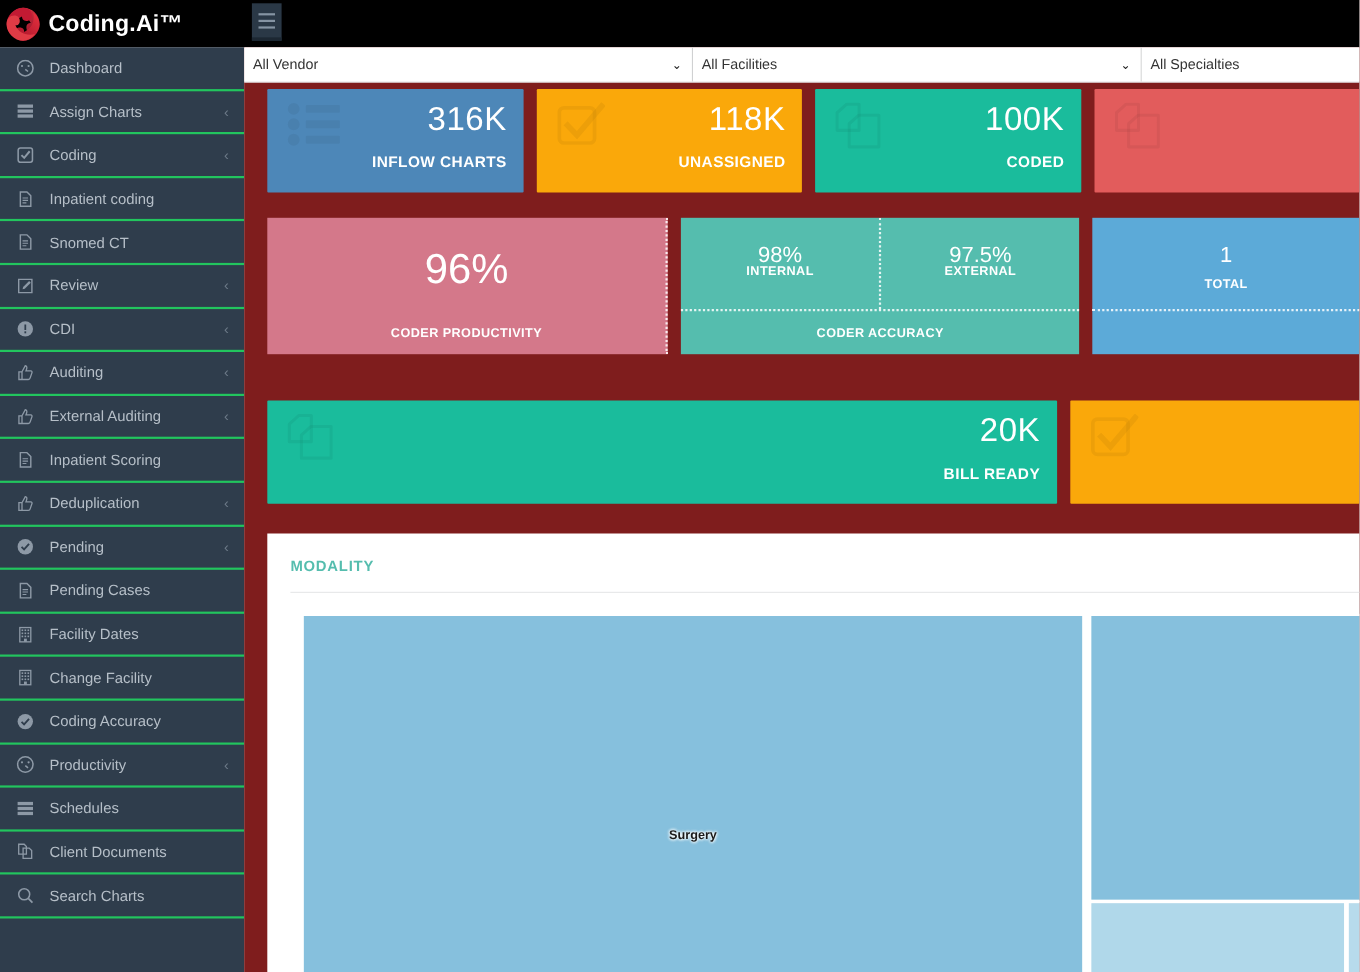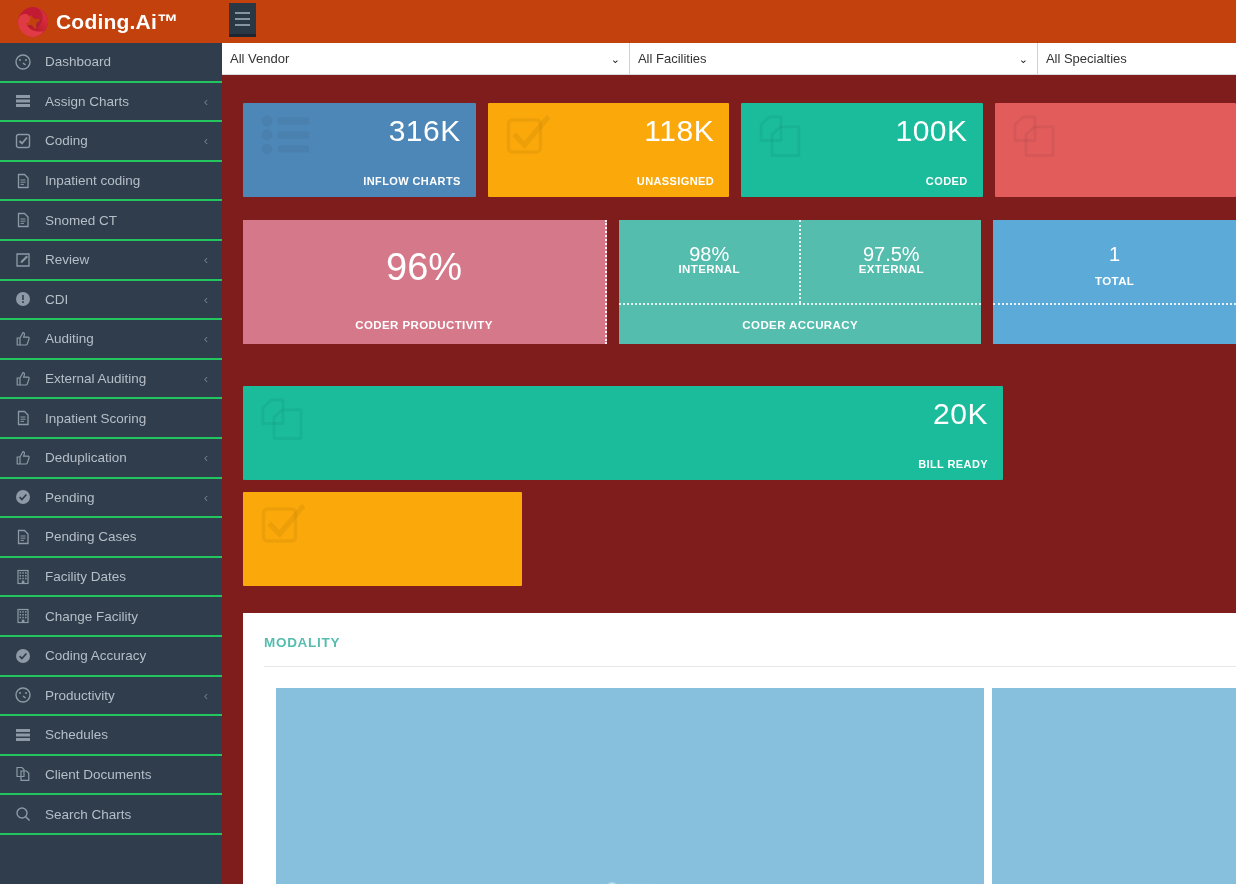--- a/index.html
+++ b/index.html
@@ -7,21 +7,21 @@
     width:1236px; height:884px;
     overflow:hidden;
     font-family:"Liberation Sans", sans-serif;
     background:#eceded;
   }
   .app { position:relative; width:1236px; height:884px; }
 
   
   .topbar {
     position:absolute; top:0; left:0; width:1236px; height:43px;
-    background:#c2410c; display:flex; align-items:center;padding-left:12px;
+    background:#000000; display:flex; align-items:center;
   }
   .logo-wrap { width:42px; height:43px; display:flex; align-items:center; justify-content:center; }
   .logo-svg { display:block; }
   .brand {
     color:#ffffff; font-size:21px; font-weight:bold;
     letter-spacing:0.2px; margin-left:2px; white-space:nowrap;
   }
   .hamburger {
     position:absolute; left:229px; top:3px;
     width:27px; height:34px; background:#2a3846;
@@ -72,39 +72,39 @@
   }
   .filter-sel.v1 { width:412px; }
   .filter-sel.v2 { width:412px; }
   .filter-sel.v3 { width:200px; border-right:none; }
   .filter-sel .caret {
     position:absolute; right:9px; top:50%; transform:translateY(-50%);
     font-size:11px; color:#222;
   }
 
   
-  .cards-wrap { padding:28px 0 0 21px; }
+  .cards-wrap { padding:6px 0 0 21px; }
 
   .row { display:flex; }
   .row1 { gap:12px; margin-bottom:0; }
   .card {
     position:relative; border-radius:1px; overflow:hidden;
     color:#fff;
   }
   .card .bigicon {
     position:absolute; left:18px; top:12px; opacity:.32;
   }
   .card .num {
     position:absolute; right:15px; top:13px;
     font-size:30px; font-weight:300; line-height:1;
     letter-spacing:0.5px;
   }
   .card .lbl {
-    position:absolute; right:15px; top:72px;
-    font-size:11px; font-weight:bold; letter-spacing:.4px;
+    position:absolute; right:15px; top:58px;
+    font-size:14px; font-weight:bold; letter-spacing:.4px;
   }
 
   
   .row2 { margin-top:23px; display:flex; gap:12px; }
   .prodcard {
     position:relative; width:372px; height:124px;
     background:#d4788a; color:#fff;
     border-right:2px dotted rgba(255,255,255,.85);
   }
   .prodcard .pnum {
@@ -133,21 +133,21 @@
   }
   .totcard {
     position:relative; width:248px; height:124px; background:#5caad8; color:#fff;
   }
   .tot-top { height:83px; position:relative; text-align:center; }
   .tot-top .tnum { position:absolute; width:100%; top:23px; font-size:20px; font-weight:300; }
   .tot-top .tlbl { position:absolute; width:100%; top:55px; font-size:11.5px; font-weight:bold; letter-spacing:.4px; }
   .tot-bot { height:41px; border-top:2px dotted rgba(255,255,255,.85); }
 
   
-  .row3 { margin-top:42px; display:flex; gap:12px;flex-direction:column; }
+  .row3 { margin-top:42px; display:flex; gap:12px; }
 
   
   .panel {
     margin:27px 0 0 21px; background:#fff; width:1014px;
     height:400px; padding:0;
   }
   .panel-title {
     color:#55bdae; font-size:13.5px; font-weight:bold;
     letter-spacing:.7px; padding:22px 0 16px 21px;
   }

